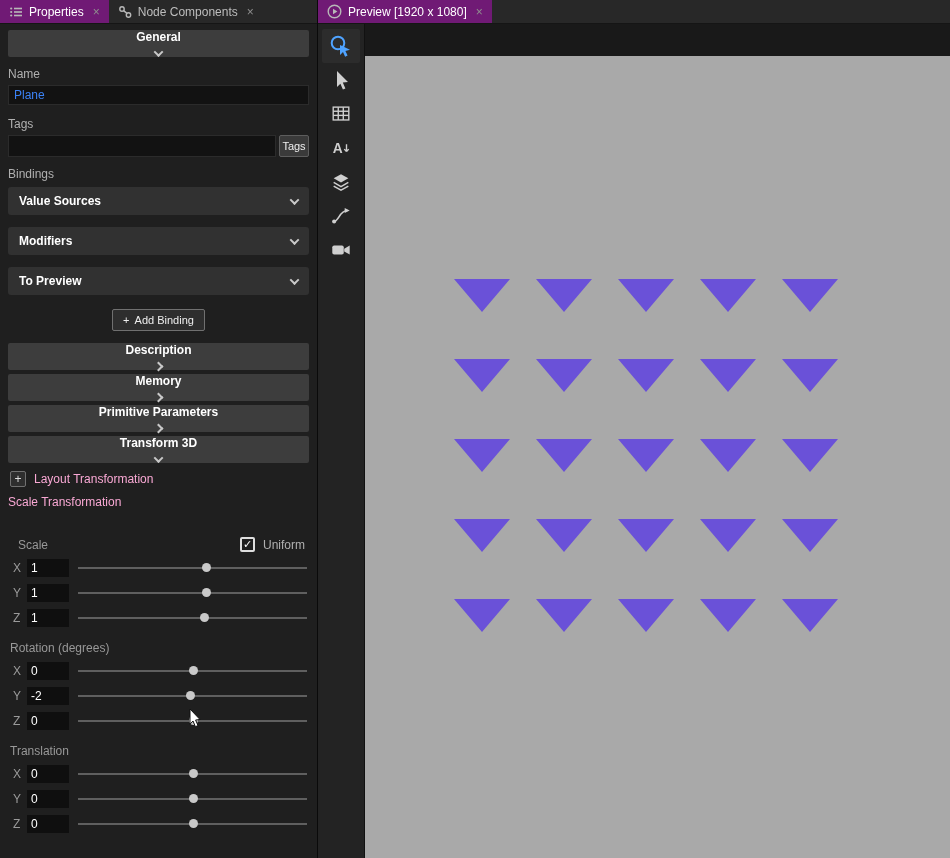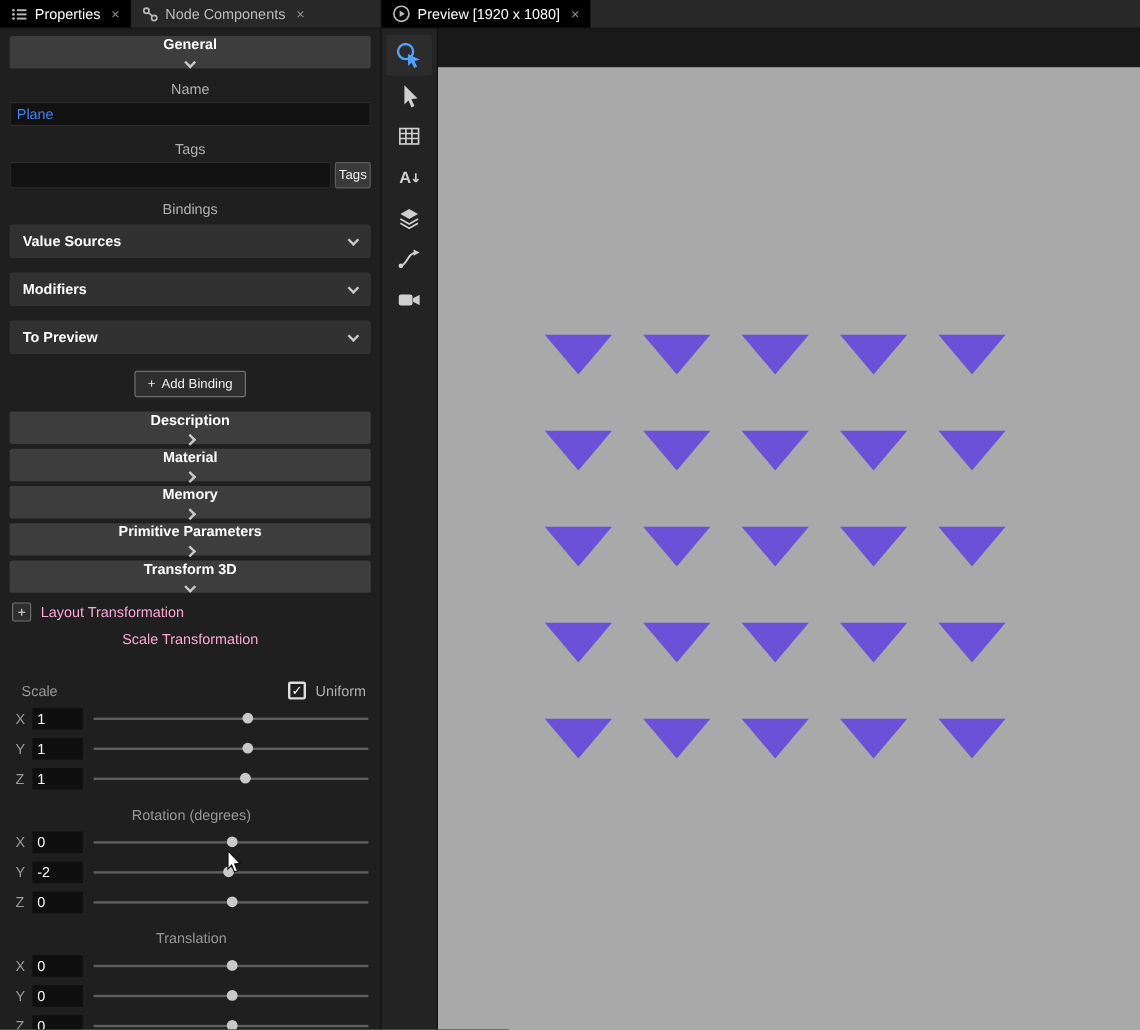--- a/index.html
+++ b/index.html
@@ -7,35 +7,35 @@
   body { background:#1e1e1e; font-family:"Liberation Sans","DejaVu Sans",sans-serif; overflow:hidden; }
   .app { position:relative; display:flex; width:950px; height:858px; }
 
   
   .left-pane { flex:0 0 318px; background:#1f1f1f; border-right:1px solid #0a0a0a; display:flex; flex-direction:column; }
   .right-pane { flex:1; display:flex; flex-direction:column; min-width:0; }
 
   
   .tabbar { flex:0 0 24px; height:24px; background:#282828; display:flex; align-items:stretch; border-bottom:1px solid #151515; }
   .tab { display:flex; align-items:center; gap:6px; padding:0 9px; font-size:12px; color:#bdbdbd; white-space:nowrap; }
-  .tab.active { background:#000000; color:#fff; }
+  .tab.active { background:#701a75; color:#fff; }
   .tab .close { color:#8f8f8f; font-size:12px; margin-left:3px; line-height:1; }
   .tabicon { flex:0 0 auto; color:#b8b8b8; }
 
   
   .props { flex:1; padding:6px 8px 0; overflow:hidden; }
   .mt4{margin-top:4px}.mt6{margin-top:6px}.mt8{margin-top:8px}.mt10{margin-top:10px}
   .mt12{margin-top:12px}.mt14{margin-top:14px}
   .sec-header { height:27px; background:#3d3d3d; border-radius:2px; display:flex; align-items:center; padding:0 11px; color:#fff; font-size:12px; font-weight:bold;flex-direction:column; }
   .sub-header { height:28px; background:#313131; border-radius:3px; display:flex; align-items:center; padding:0 11px; color:#fff; font-size:12px; font-weight:bold;gap:32px; }
   .spacer { flex:1; }
   .chev { width:7px; height:7px; border-right:2px solid #c9c9c9; border-bottom:2px solid #c9c9c9; flex:0 0 auto; }
   .chev.down { transform:rotate(45deg) translate(-1px,-1px); }
   .chev.right { transform:rotate(-45deg); }
-  .lbl { font-size:12px; color:#b0b0b0;text-align:center; }
+  .lbl { font-size:12px; color:#b0b0b0; }
   .lbl.dim { color:#989898; }
   .lbl.bright { color:#f9a8d4; }
   .txt-input { height:20px; background:#121212; border:1px solid #2b2b2b; color:#3b82f6; font-size:12px; padding:0 5px; font-family:inherit; width:100%; }
   .tags-row { display:flex; gap:3px; }
   .tags-row .txt-input { flex:1; width:auto; height:22px; }
   .tags-btn { flex:0 0 30px; height:22px; background:#3a3a3a; border:1px solid #5d5d5d; color:#eee; font-size:11px; font-family:inherit; border-radius:2px; }
   .add-binding { display:flex; align-items:center; gap:5px; margin:14px auto 0; height:22px; padding:0 10px; background:#2e2e2e; border:1px solid #707070; color:#eee; font-size:11px; font-family:inherit; border-radius:2px; }
   .layout-row { display:flex; align-items:center; gap:8px; margin-top:8px; padding-left:2px; }
   .plus-btn { width:16px; height:16px; background:#2e2e2e; border:1px solid #707070; color:#ddd; font-size:12px; line-height:13px; text-align:center; border-radius:2px; }
   .check-row { display:flex; align-items:center; margin-top:28px; padding:0 4px 0 10px; }
@@ -129,25 +129,20 @@
         <span>+</span>
         <span>Add Binding</span>
       </button>
 
       <div class="sec-header mt12">
         <span>Description</span>
         <span class="spacer"></span>
           <span class="chev right"></span>
       </div>
       <div class="sec-header mt4">
-        <span>Material</span>
-        <span class="spacer"></span>
-          <span class="chev right"></span>
-      </div>
-      <div class="sec-header mt4">
         <span>Memory</span>
         <span class="spacer"></span>
           <span class="chev right"></span>
       </div>
       <div class="sec-header mt4">
         <span>Primitive Parameters</span>
         <span class="spacer"></span>
           <span class="chev right"></span>
       </div>
       <div class="sec-header mt4">

